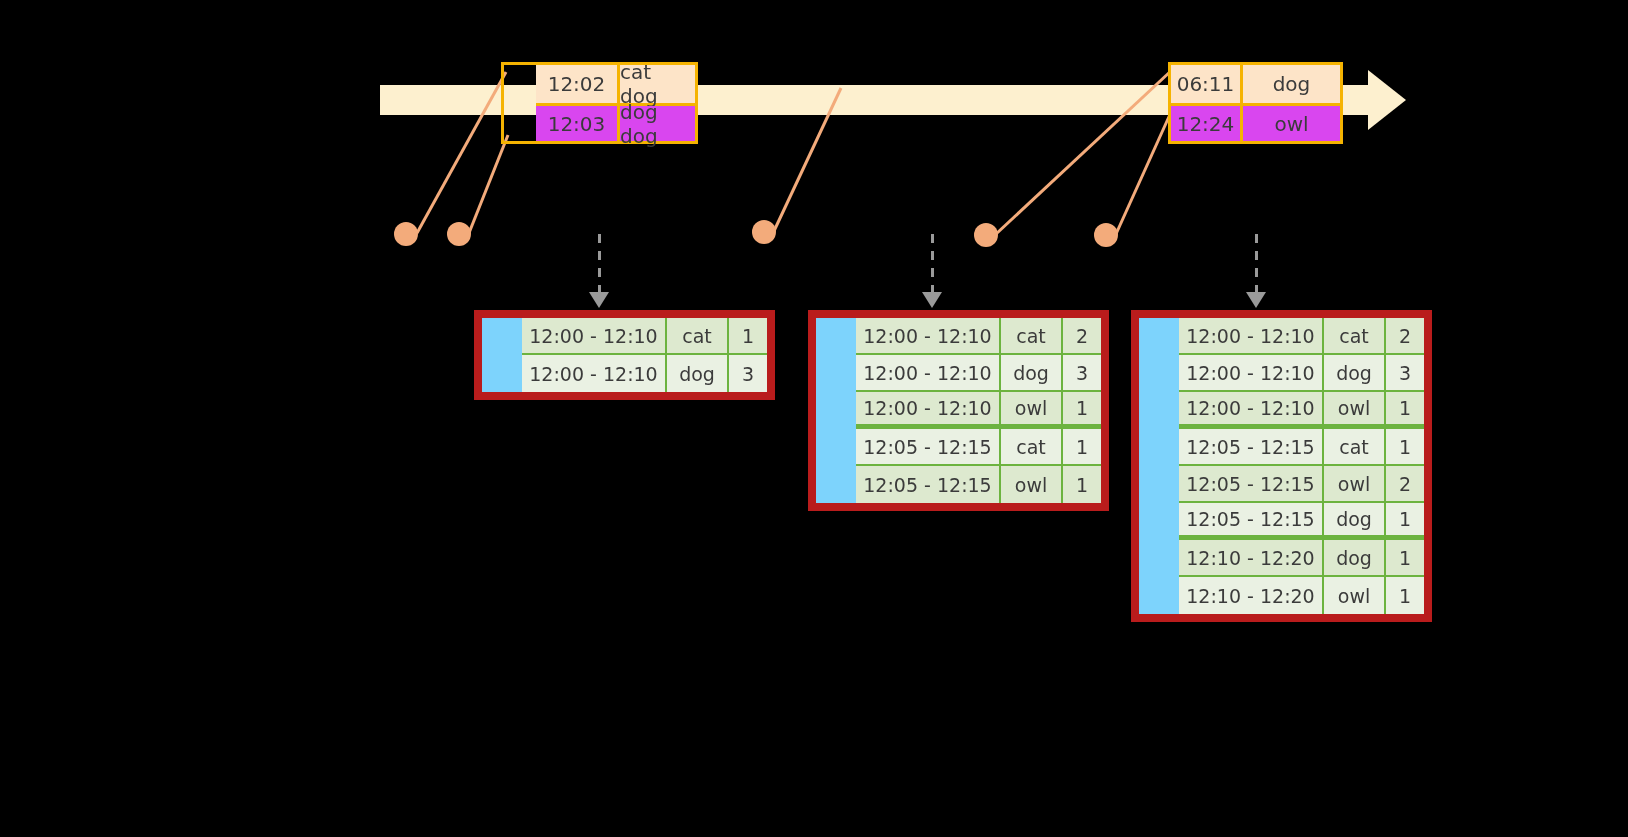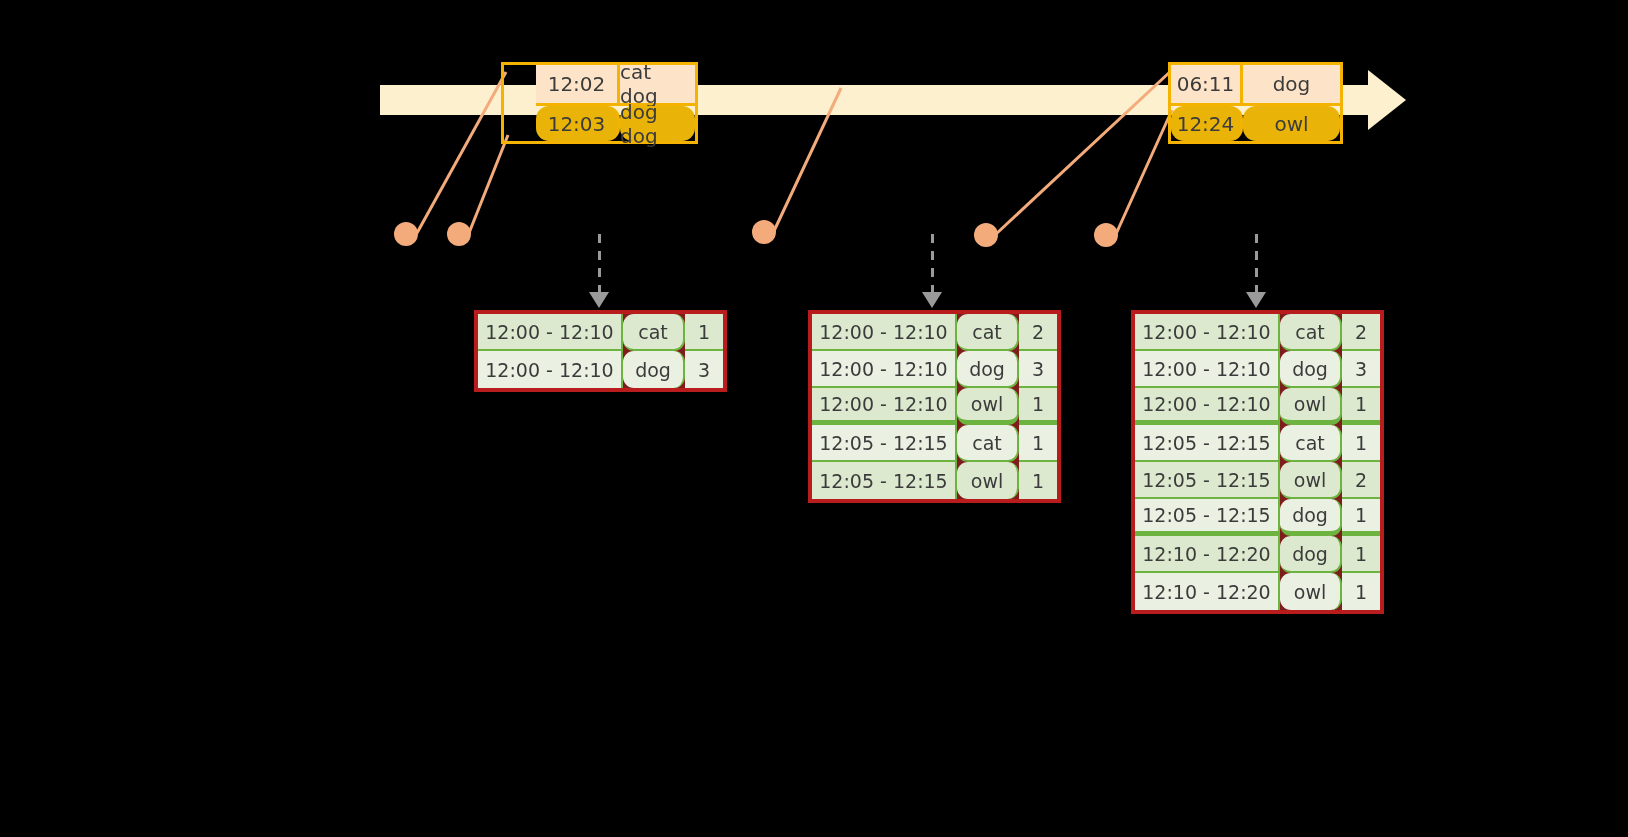--- a/index.html
+++ b/index.html
@@ -12,52 +12,52 @@
       background:#fdf0cf;}
   .timeline-head{position:absolute;left:1368px;top:70px;width:0;height:0;
       border-top:30px solid transparent;border-bottom:30px solid transparent;
       border-left:38px solid #fdf0cf;}
 
   
   .evt{position:absolute;border:3px solid #f5b301;box-sizing:border-box;}
   .evt-row{display:flex;height:38px;box-sizing:border-box;}
   .evt-row + .evt-row{border-top:3px solid #f5b301;}
   .evt-row.shade .cell{background:#fde4c8;}
-  .evt-row.light .cell{background:#eab308;border-radius:13px;}
+  .evt-row.light .cell{background:#d946ef;}
   .evt .cell{display:flex;align-items:center;justify-content:center;
       font-size:20px;color:#3b3b3b;box-sizing:border-box;}
   .evt .cell.time{width:84px;border-right:3px solid #f5b301;}
   .evt .cell.val{flex:1;}
 
   #evt1{left:501px;top:62px;width:197px;padding-left:32px;}
   #evt2{left:836px;top:81px;width:196px;}
   #evt3{left:1168px;top:62px;width:175px;}
   #evt2 .cell.time{width:80px;}
   #evt3 .cell.time{width:72px;}
 
   
   .dot{position:absolute;width:24px;height:24px;border-radius:50%;
       background:#f3ab7b;}
   svg.links{position:absolute;left:0;top:0;width:1628px;height:837px;
       pointer-events:none;}
 
   
-  .tbl{position:absolute;border:4px solid #b91c1c;box-sizing:border-box;
-      background:#7f1d1d;}
+  .tbl{position:absolute;border:8px solid #b91c1c;box-sizing:border-box;
+      background:#7dd3fc;padding-left:40px;}
   .trow{display:flex;height:37px;box-sizing:border-box;}
   .trow .td{display:flex;align-items:center;justify-content:center;
       font-size:19px;color:#3b3b3b;box-sizing:border-box;
       border-right:2px solid #6cb33f;border-bottom:2px solid #6cb33f;}
   .trow .td:last-child{border-right:none;}
   .trow:last-child .td{border-bottom:none;}
   .trow.a .td{background:#dde9cf;}
   .trow.b .td{background:#eaf1e3;}
   .trow.sep .td{border-bottom:5px solid #6cb33f;}
   .td.win{width:145px;}
-  .td.key{width:62px;border-radius:11px;}
+  .td.key{width:62px;}
   .td.cnt{width:38px;}
 
   #tbl1{left:474px;top:310px;}
   #tbl2{left:808px;top:310px;}
   #tbl3{left:1131px;top:310px;}
 
   
   .darrow{position:absolute;width:3px;background:#9a9a9a;}
   .dhead{position:absolute;width:0;height:0;
       border-left:10px solid transparent;border-right:10px solid transparent;

